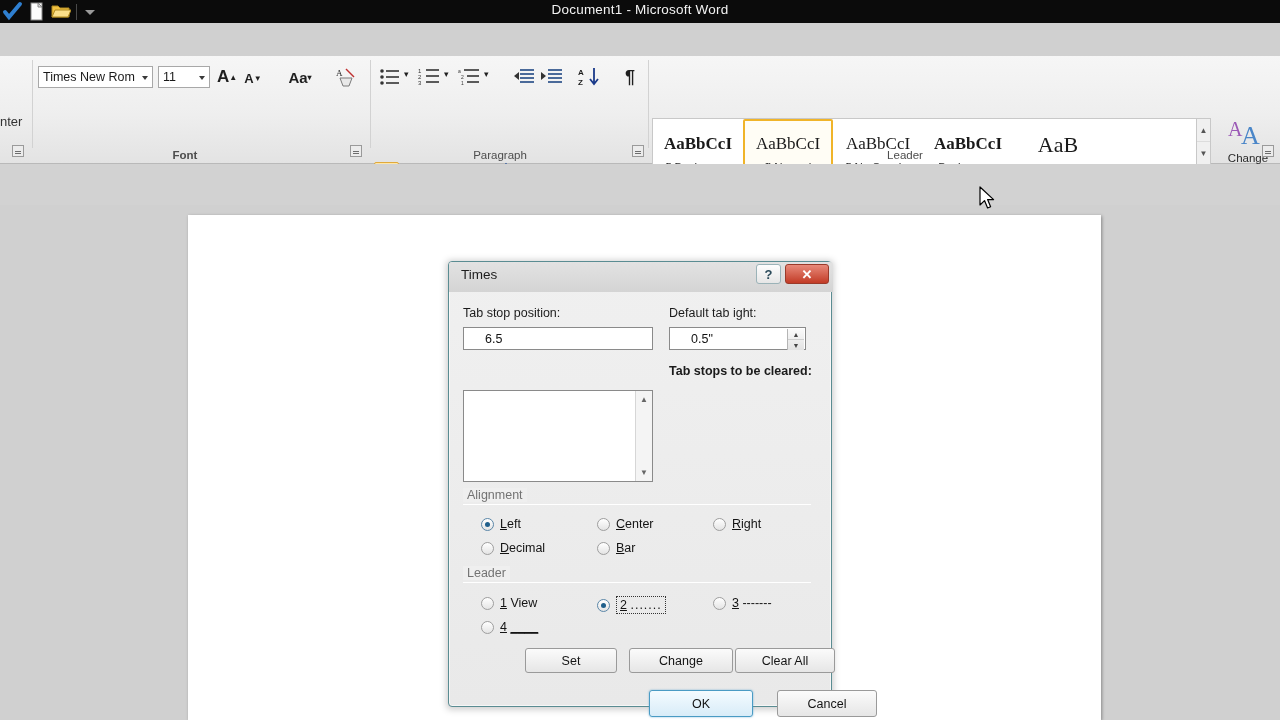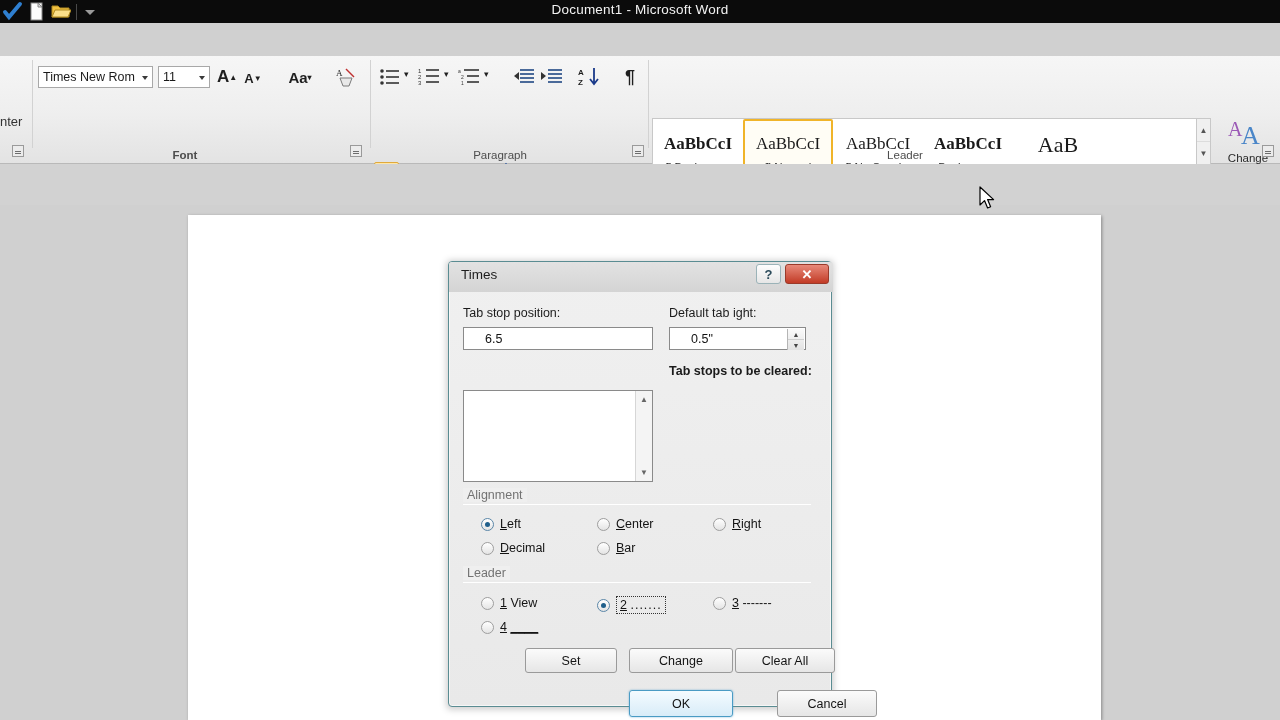--- a/index.html
+++ b/index.html
@@ -262,20 +262,21 @@
     position: absolute; height: 25px;
     background: linear-gradient(#fbfbfb, #e6e6e6);
     border: 1px solid #9a9a9a; border-radius: 3px;
     display: flex; align-items: center; justify-content: center;
     font-size: 12.5px; color: #141414; cursor: default;
   }
   .dbtn.default {
     border: 1px solid #4a9bc4;
     background: linear-gradient(#f4fbff, #d8ecf8);
     box-shadow: 0 0 2px rgba(60,150,200,.7);
+    margin-left: 20px;
   }
 </style>
 </head>
 <body>
 
 <div id="app">
 
   <div class="titlebar">
     <div class="qat">
       <div class="qat-btn">

